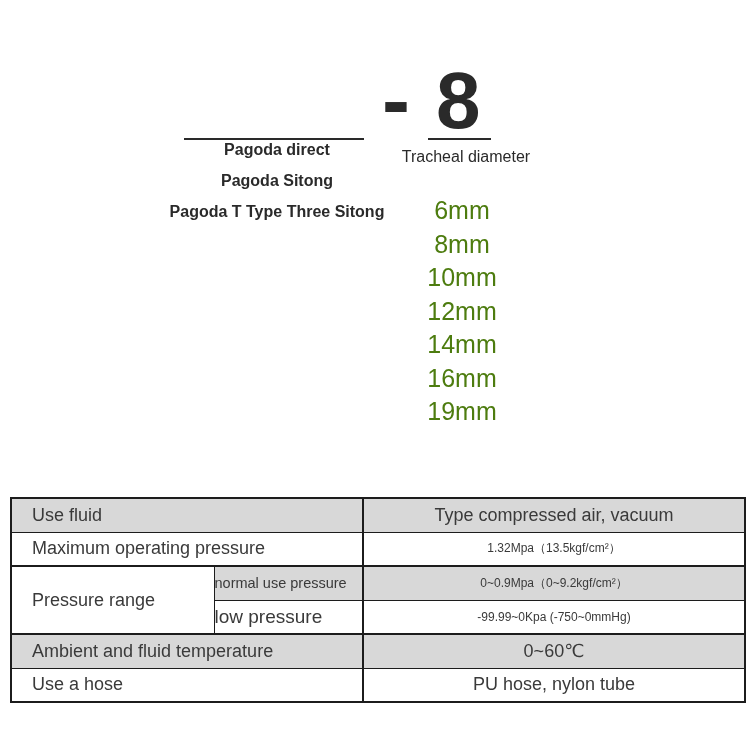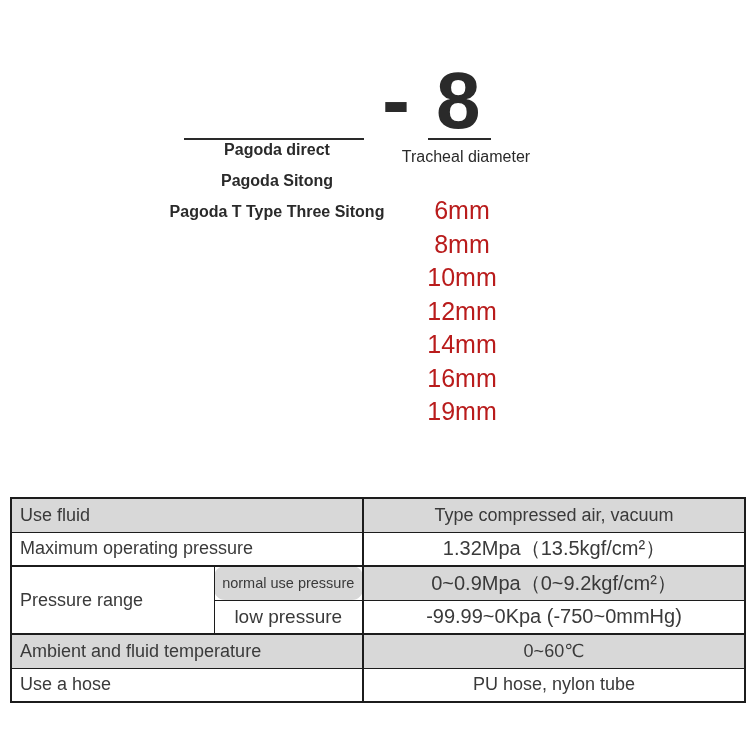--- a/index.html
+++ b/index.html
@@ -47,42 +47,42 @@
   .type-list li{
     font-size:16px;font-weight:bold;line-height:31px;
     color:var(--heading);white-space:nowrap;
   }
   .dia-list{
     position:absolute;left:386px;top:194px;width:152px;
     list-style:none;text-align:center;
   }
   .dia-list li{
     font-size:25px;font-weight:400;line-height:33.5px;
-    color:#b91c1c;
+    color:#4d7c0f;
   }
   
   .spec-table{
     position:absolute;left:10px;top:497px;width:734px;
     border-collapse:collapse;table-layout:fixed;
     border:2px solid var(--border);
   }
   .spec-table td{
     border:1px solid var(--border);
     height:34px;
     vertical-align:middle;
     color:var(--text);
     overflow:hidden;white-space:nowrap;
   }
   .spec-table tr.thick-top td{border-top-width:2px;}
-  td.lbl{padding-left:8px;font-size:18px;text-align:left;}
+  td.lbl{padding-left:20px;font-size:18px;text-align:left;}
   td.val{text-align:center;border-left-width:2px;}
   td.val-lg{font-size:18px;}
-  td.val-sm{font-size:20px;}
+  td.val-sm{font-size:12px;}
   td.val-xs{font-size:18px;}
-  td.sub{text-align:center;border-radius:11px;}
+  td.sub{}
   td.sub-sm{font-size:14.5px;}
   td.sub-lg{font-size:19px;margin-left:20px;}
   td.shade,tr.shade td{background:var(--row_shade);}
   tr.pr-rows td.lbl{background:#fff;}
 </style>
 </head>
 <body>
 
 <div class="page">
 

